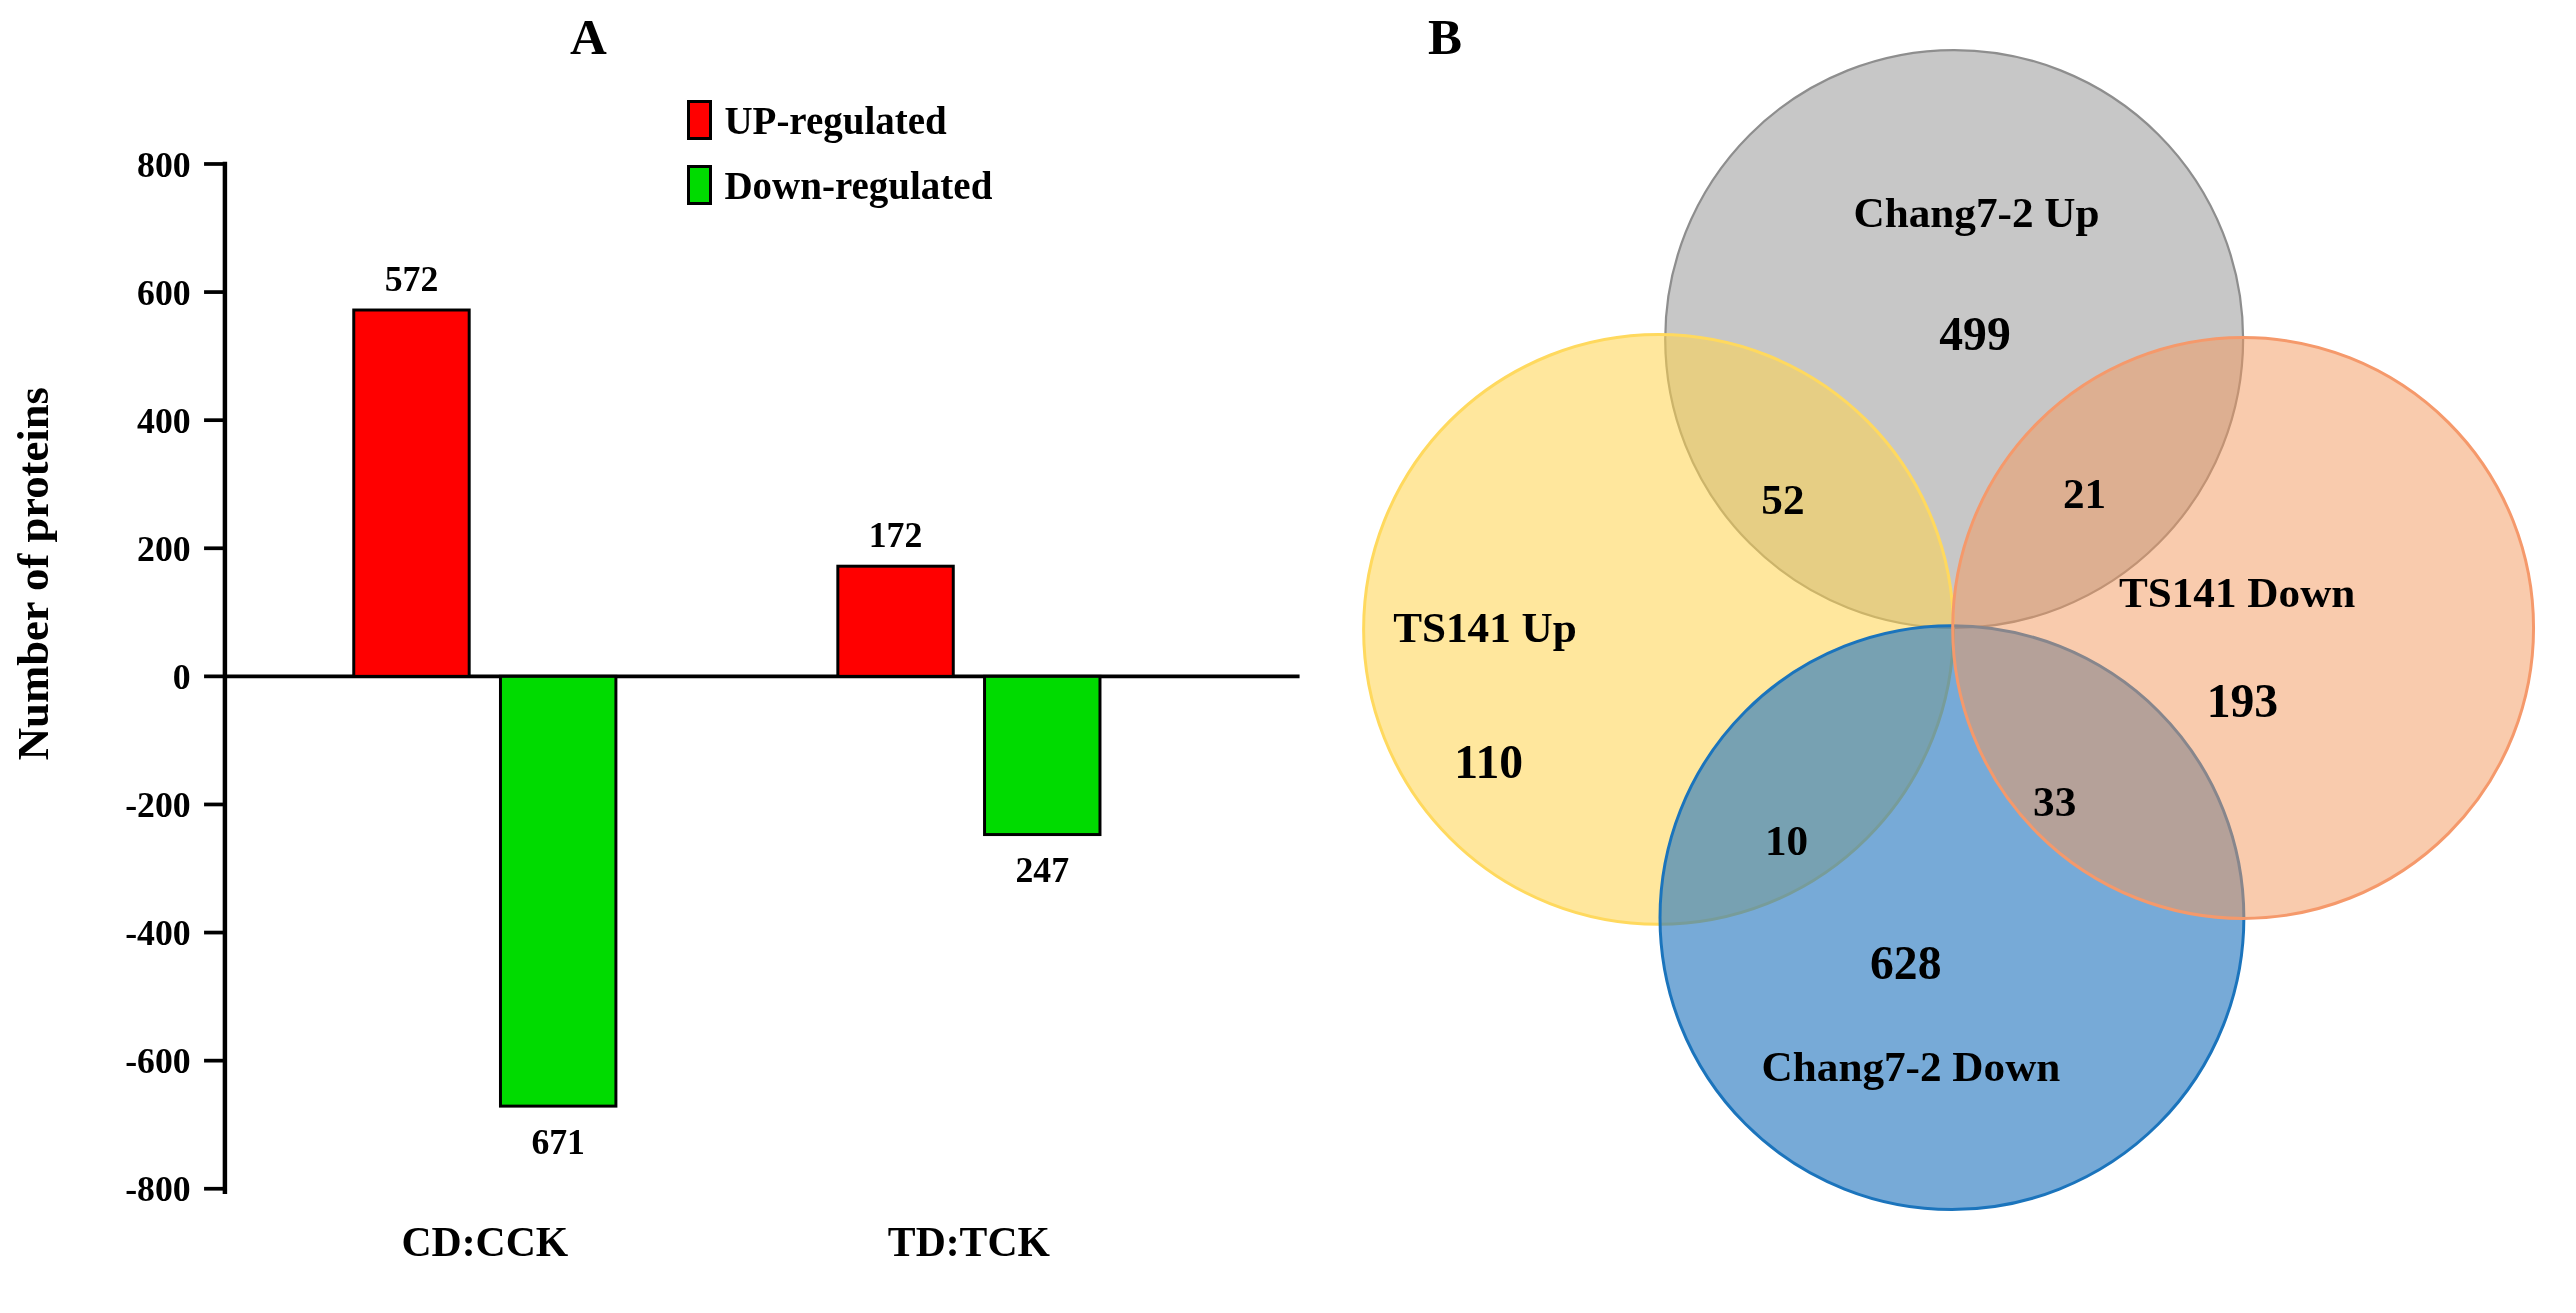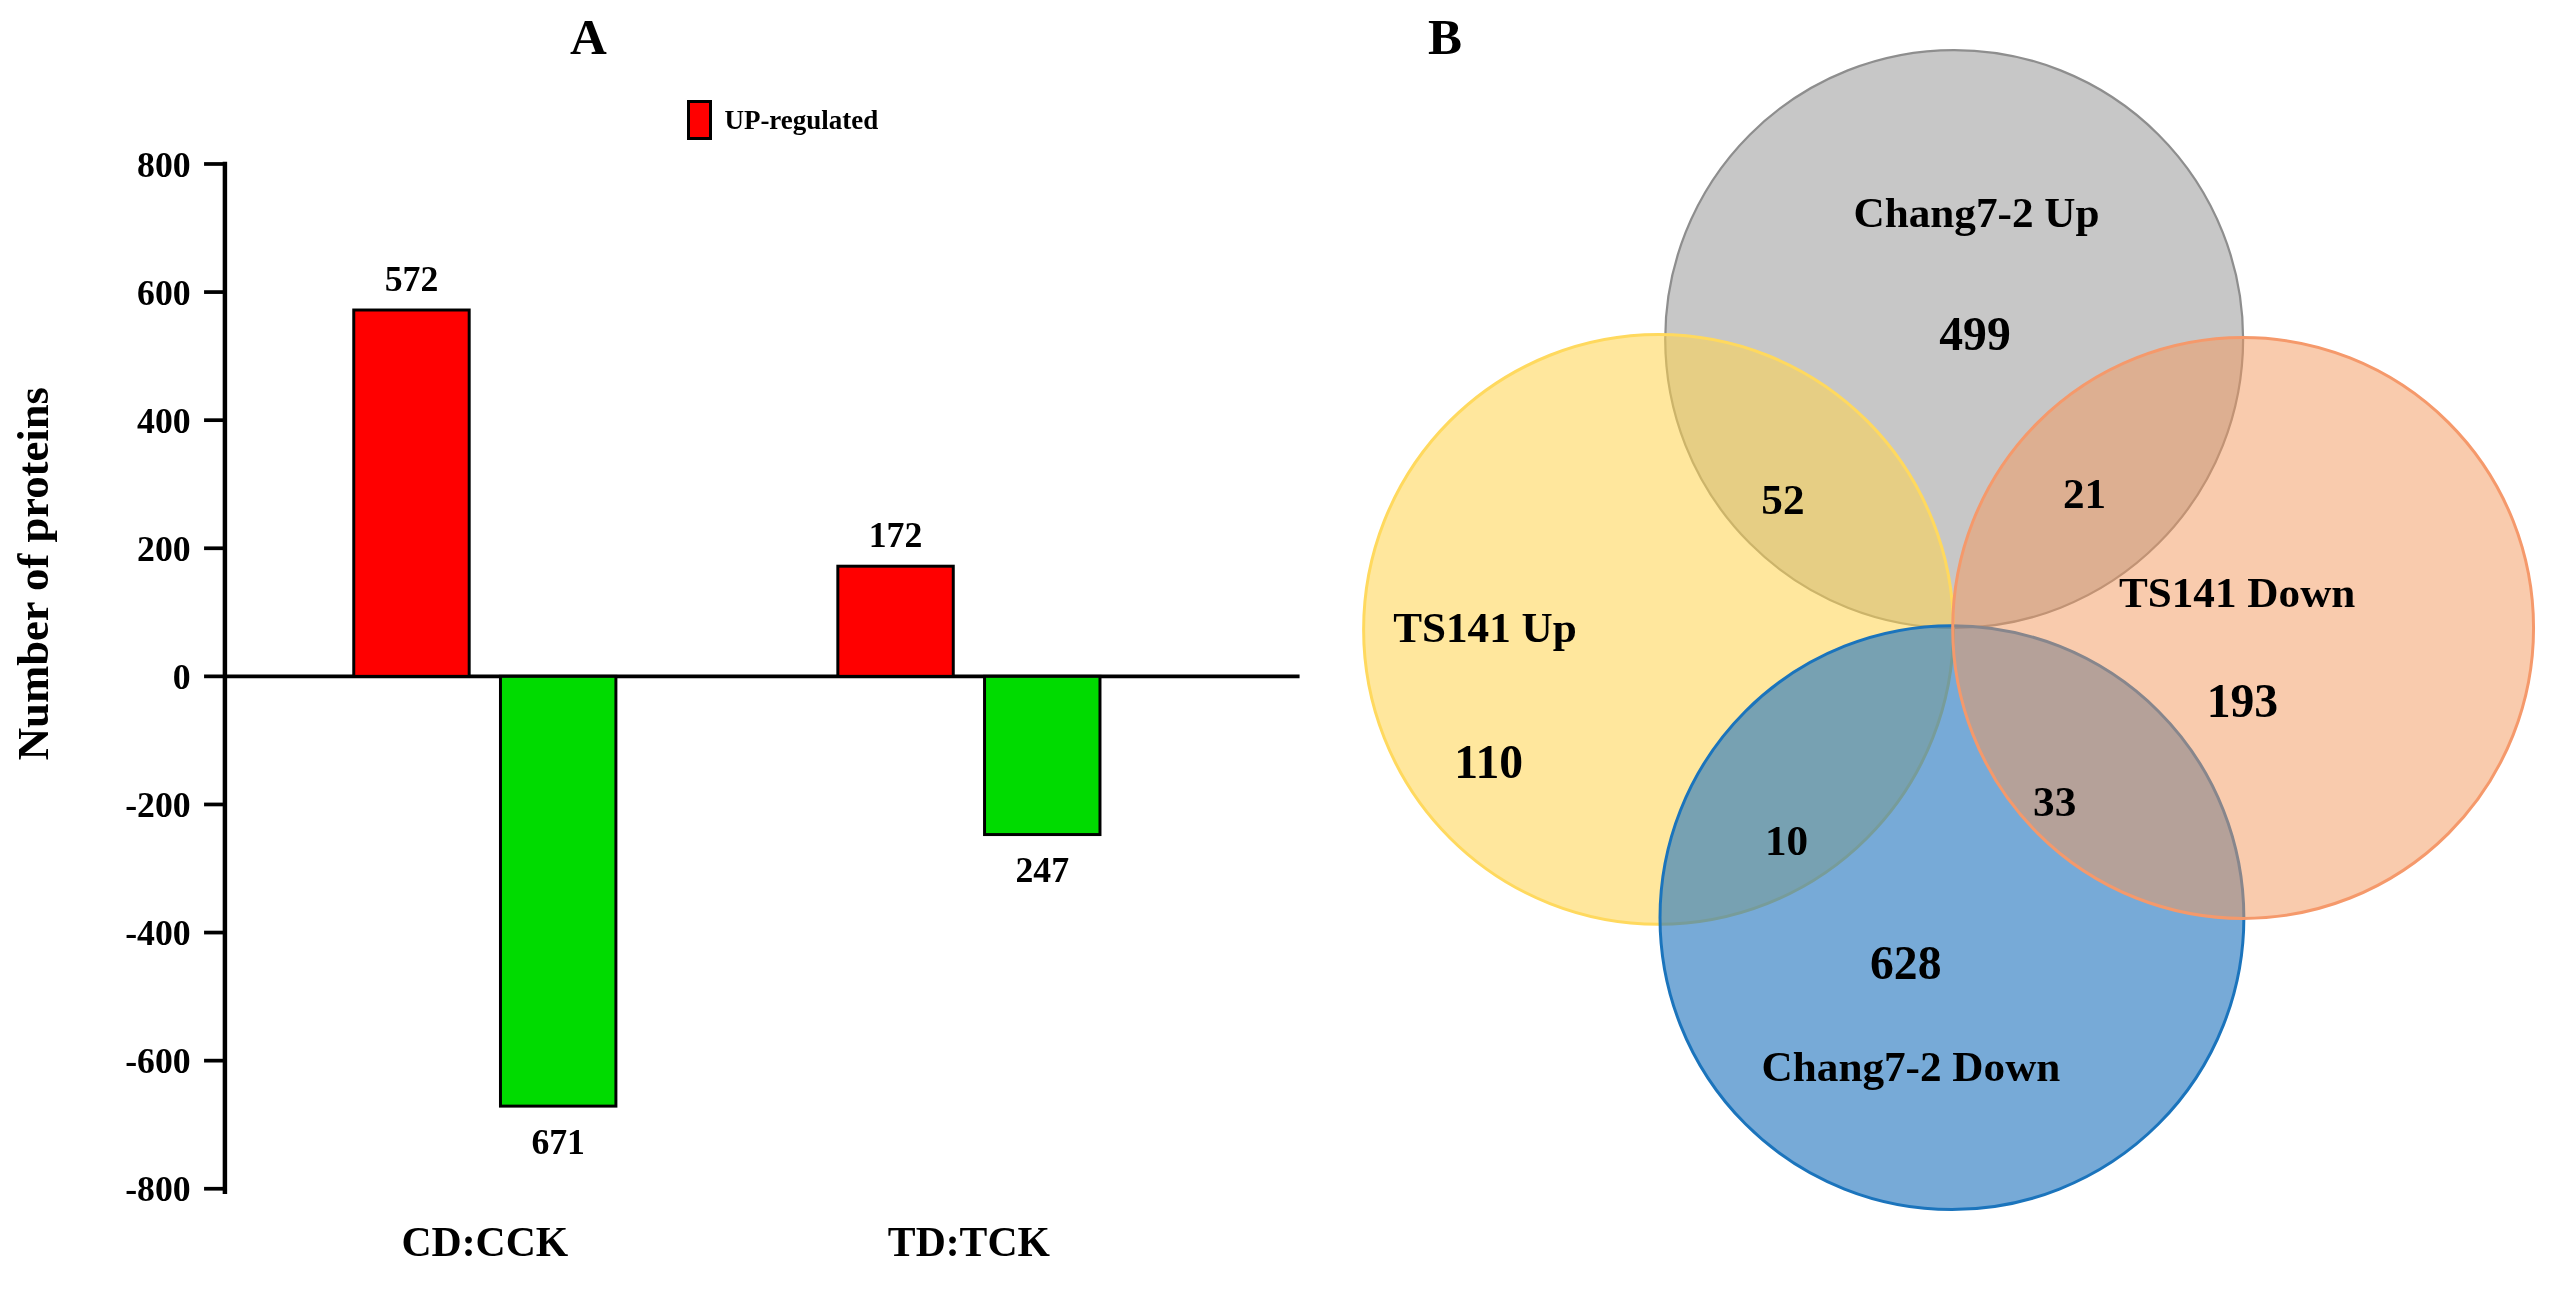--- a/index.html
+++ b/index.html
@@ -12,21 +12,21 @@
   #panel-b{left:1310px;width:1266px;}
   .panel-letter{position:absolute;font-size:51px;font-weight:bold;line-height:1;}
   #panel-a .panel-letter{left:570px;top:12px;}
   #panel-b .panel-letter{left:118px;top:12px;}
   svg{position:absolute;left:0;top:0;}
   svg text{font-family:"Liberation Serif","DejaVu Serif",serif;font-weight:bold;fill:#000;}
   
   .legend{position:absolute;left:687px;top:97px;}
   .legend-row{display:flex;align-items:center;height:46px;margin-bottom:19.4px;}
   .swatch{width:19.4px;height:34px;border:3.7px solid #000;margin-right:12px;flex:0 0 auto;}
-  .legend-label{font-size:27px;font-weight:bold;white-space:nowrap;}
+  .legend-label{font-size:39px;font-weight:bold;white-space:nowrap;}
 </style>
 </head>
 <body>
 
 <div class="panel" id="panel-a">
   <div class="panel-letter">A</div>
 
   <svg width="1310" height="1314" viewBox="0 0 1759 1764">
 
     <line x1="302" y1="217" x2="302" y2="1603" stroke="#000" stroke-width="6"></line>
@@ -66,20 +66,24 @@
         <text x="1399.5" y="1184.42" text-anchor="middle" font-size="48">247</text>
         <text x="1301" y="1686" text-anchor="middle" font-size="56">TD:TCK</text>
       </g>
   </svg>
 
   <div class="legend">
     <div class="legend-row">
       <span class="swatch" style="background: rgb(255, 0, 0);"></span>
       <span class="legend-label">UP-regulated</span>
     </div>
+    <div class="legend-row">
+      <span class="swatch" style="background: rgb(0, 219, 0);"></span>
+      <span class="legend-label">Down-regulated</span>
+    </div>
   </div>
 </div>
 
 <div class="panel" id="panel-b">
   <div class="panel-letter">B</div>
 
   <svg width="1266" height="1314" viewBox="0 0 1700 1764">
 
     <circle cx="865" cy="455" r="388" fill="#c7c7c7" stroke="#8e8e8e" stroke-width="3"></circle>
     <circle cx="468" cy="845" r="396" fill="rgba(255,211,77,0.55)" stroke="#ffd95e" stroke-width="4"></circle>

